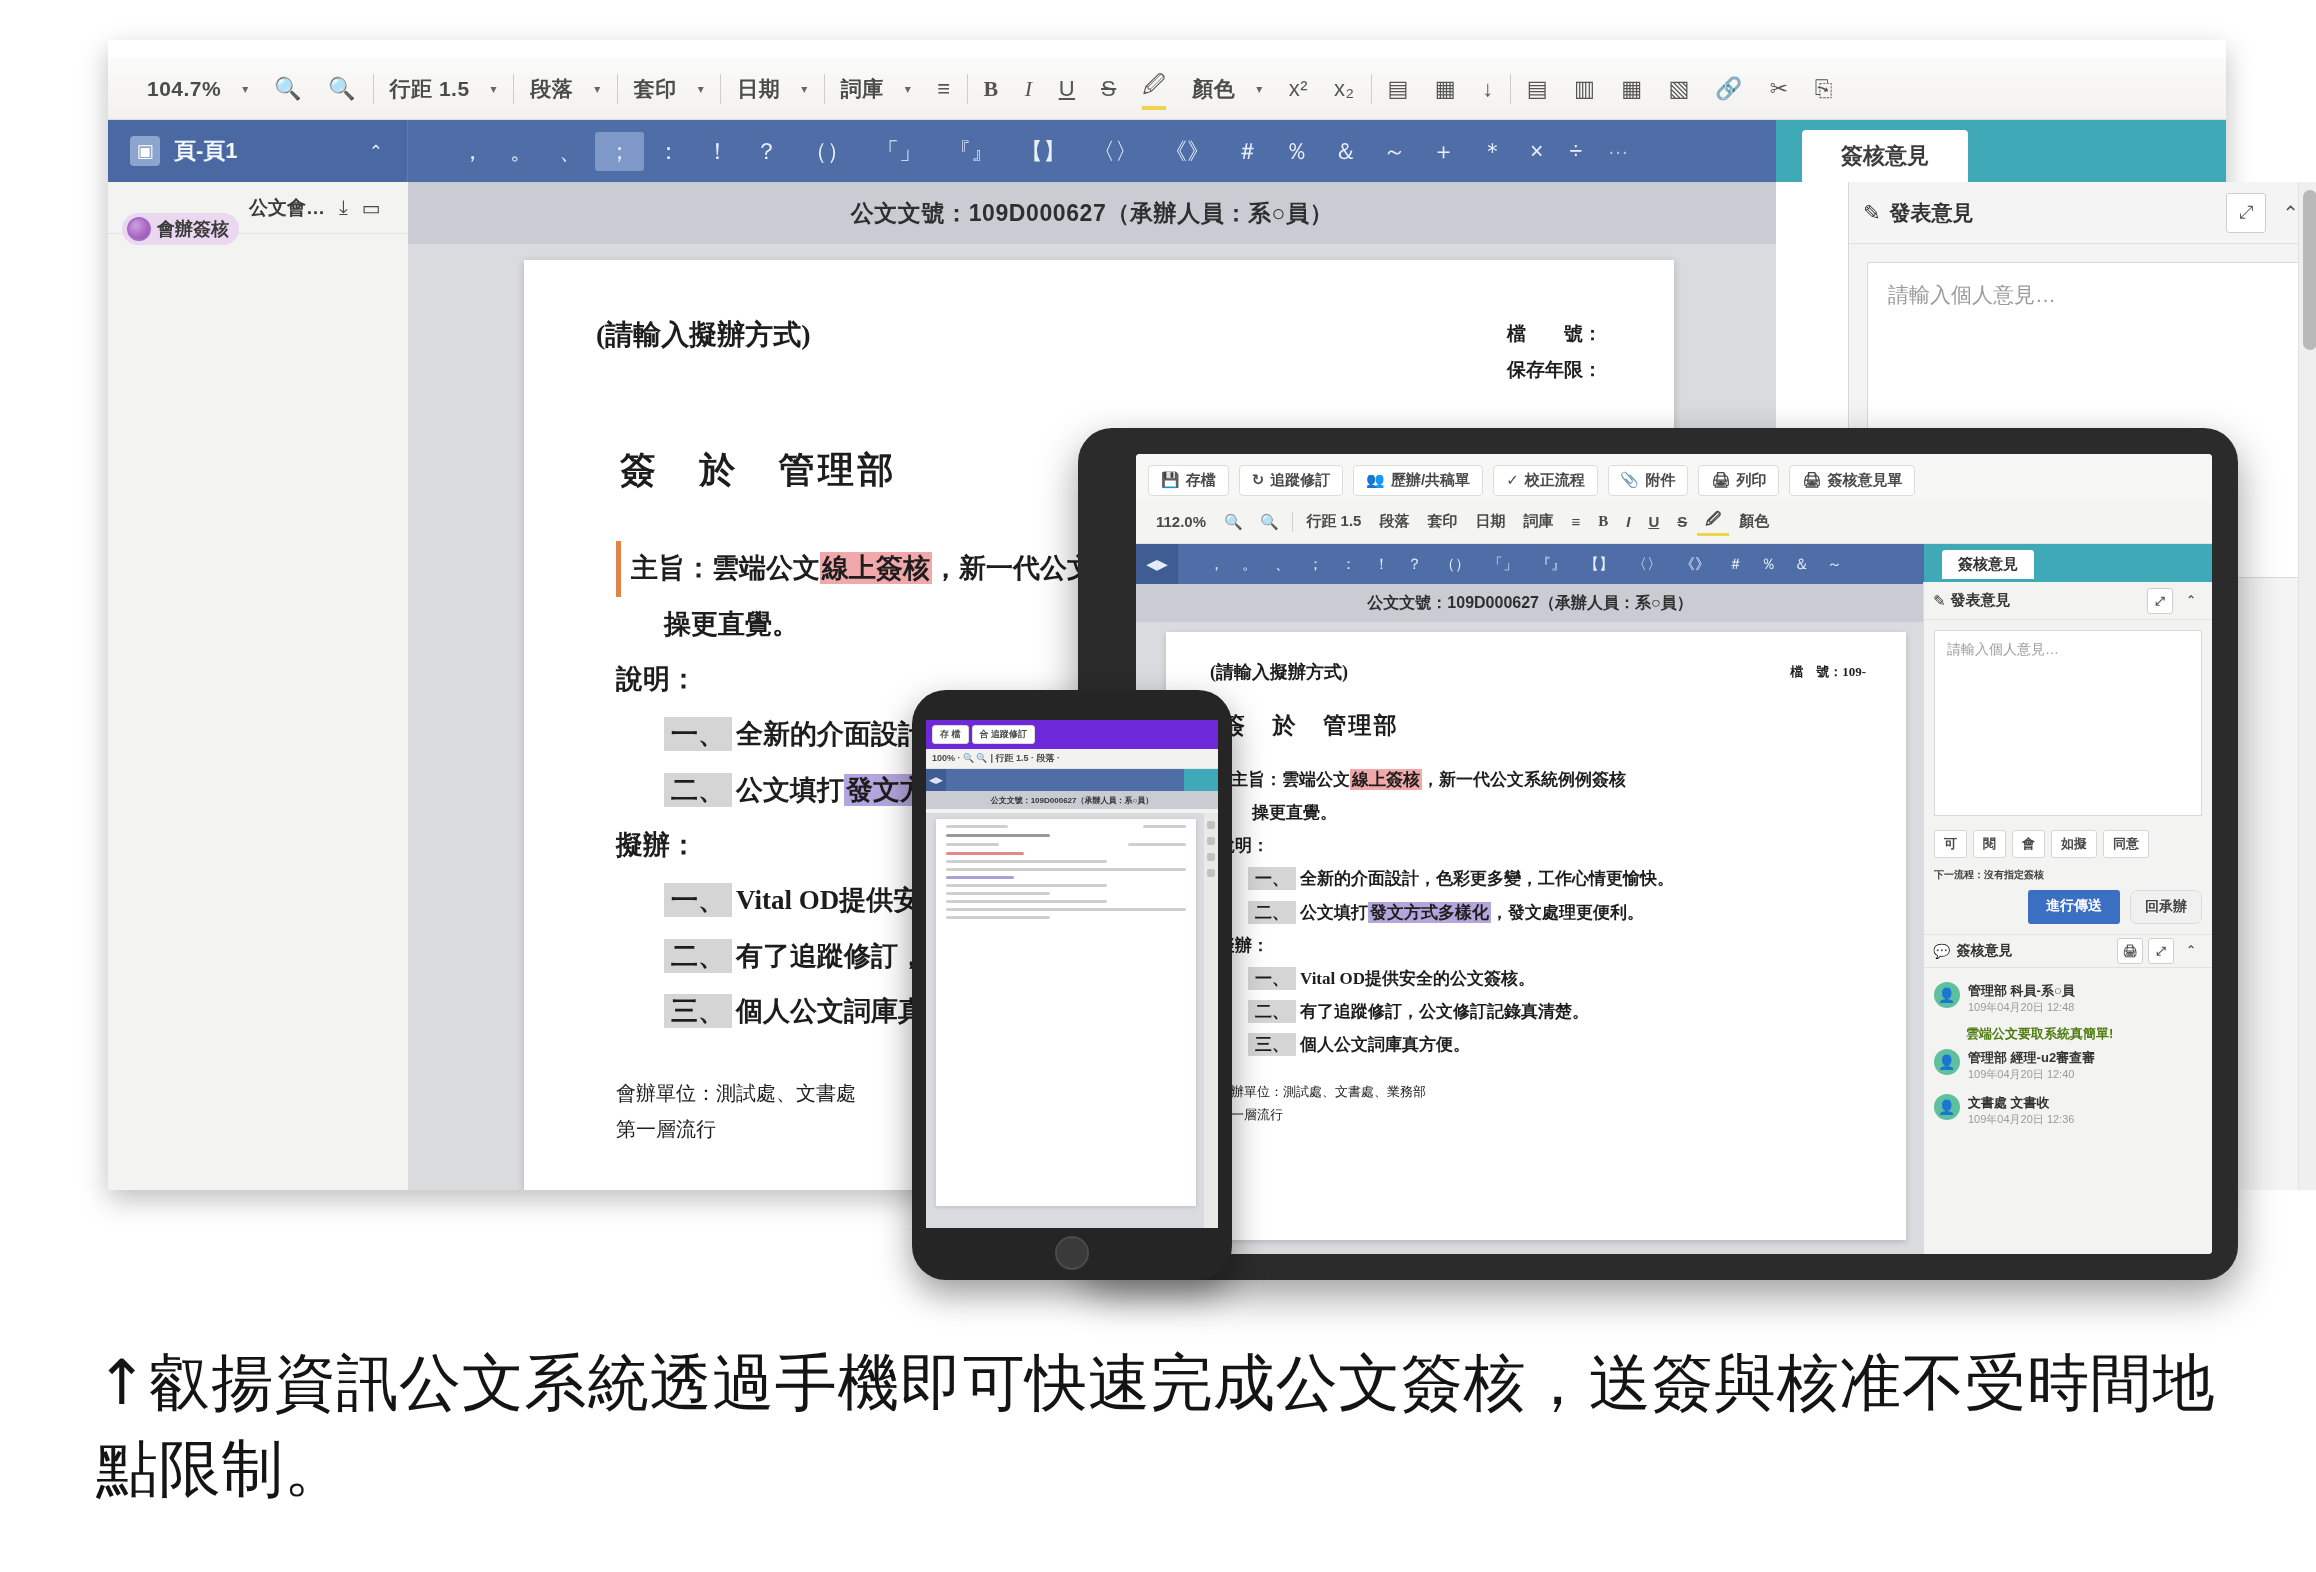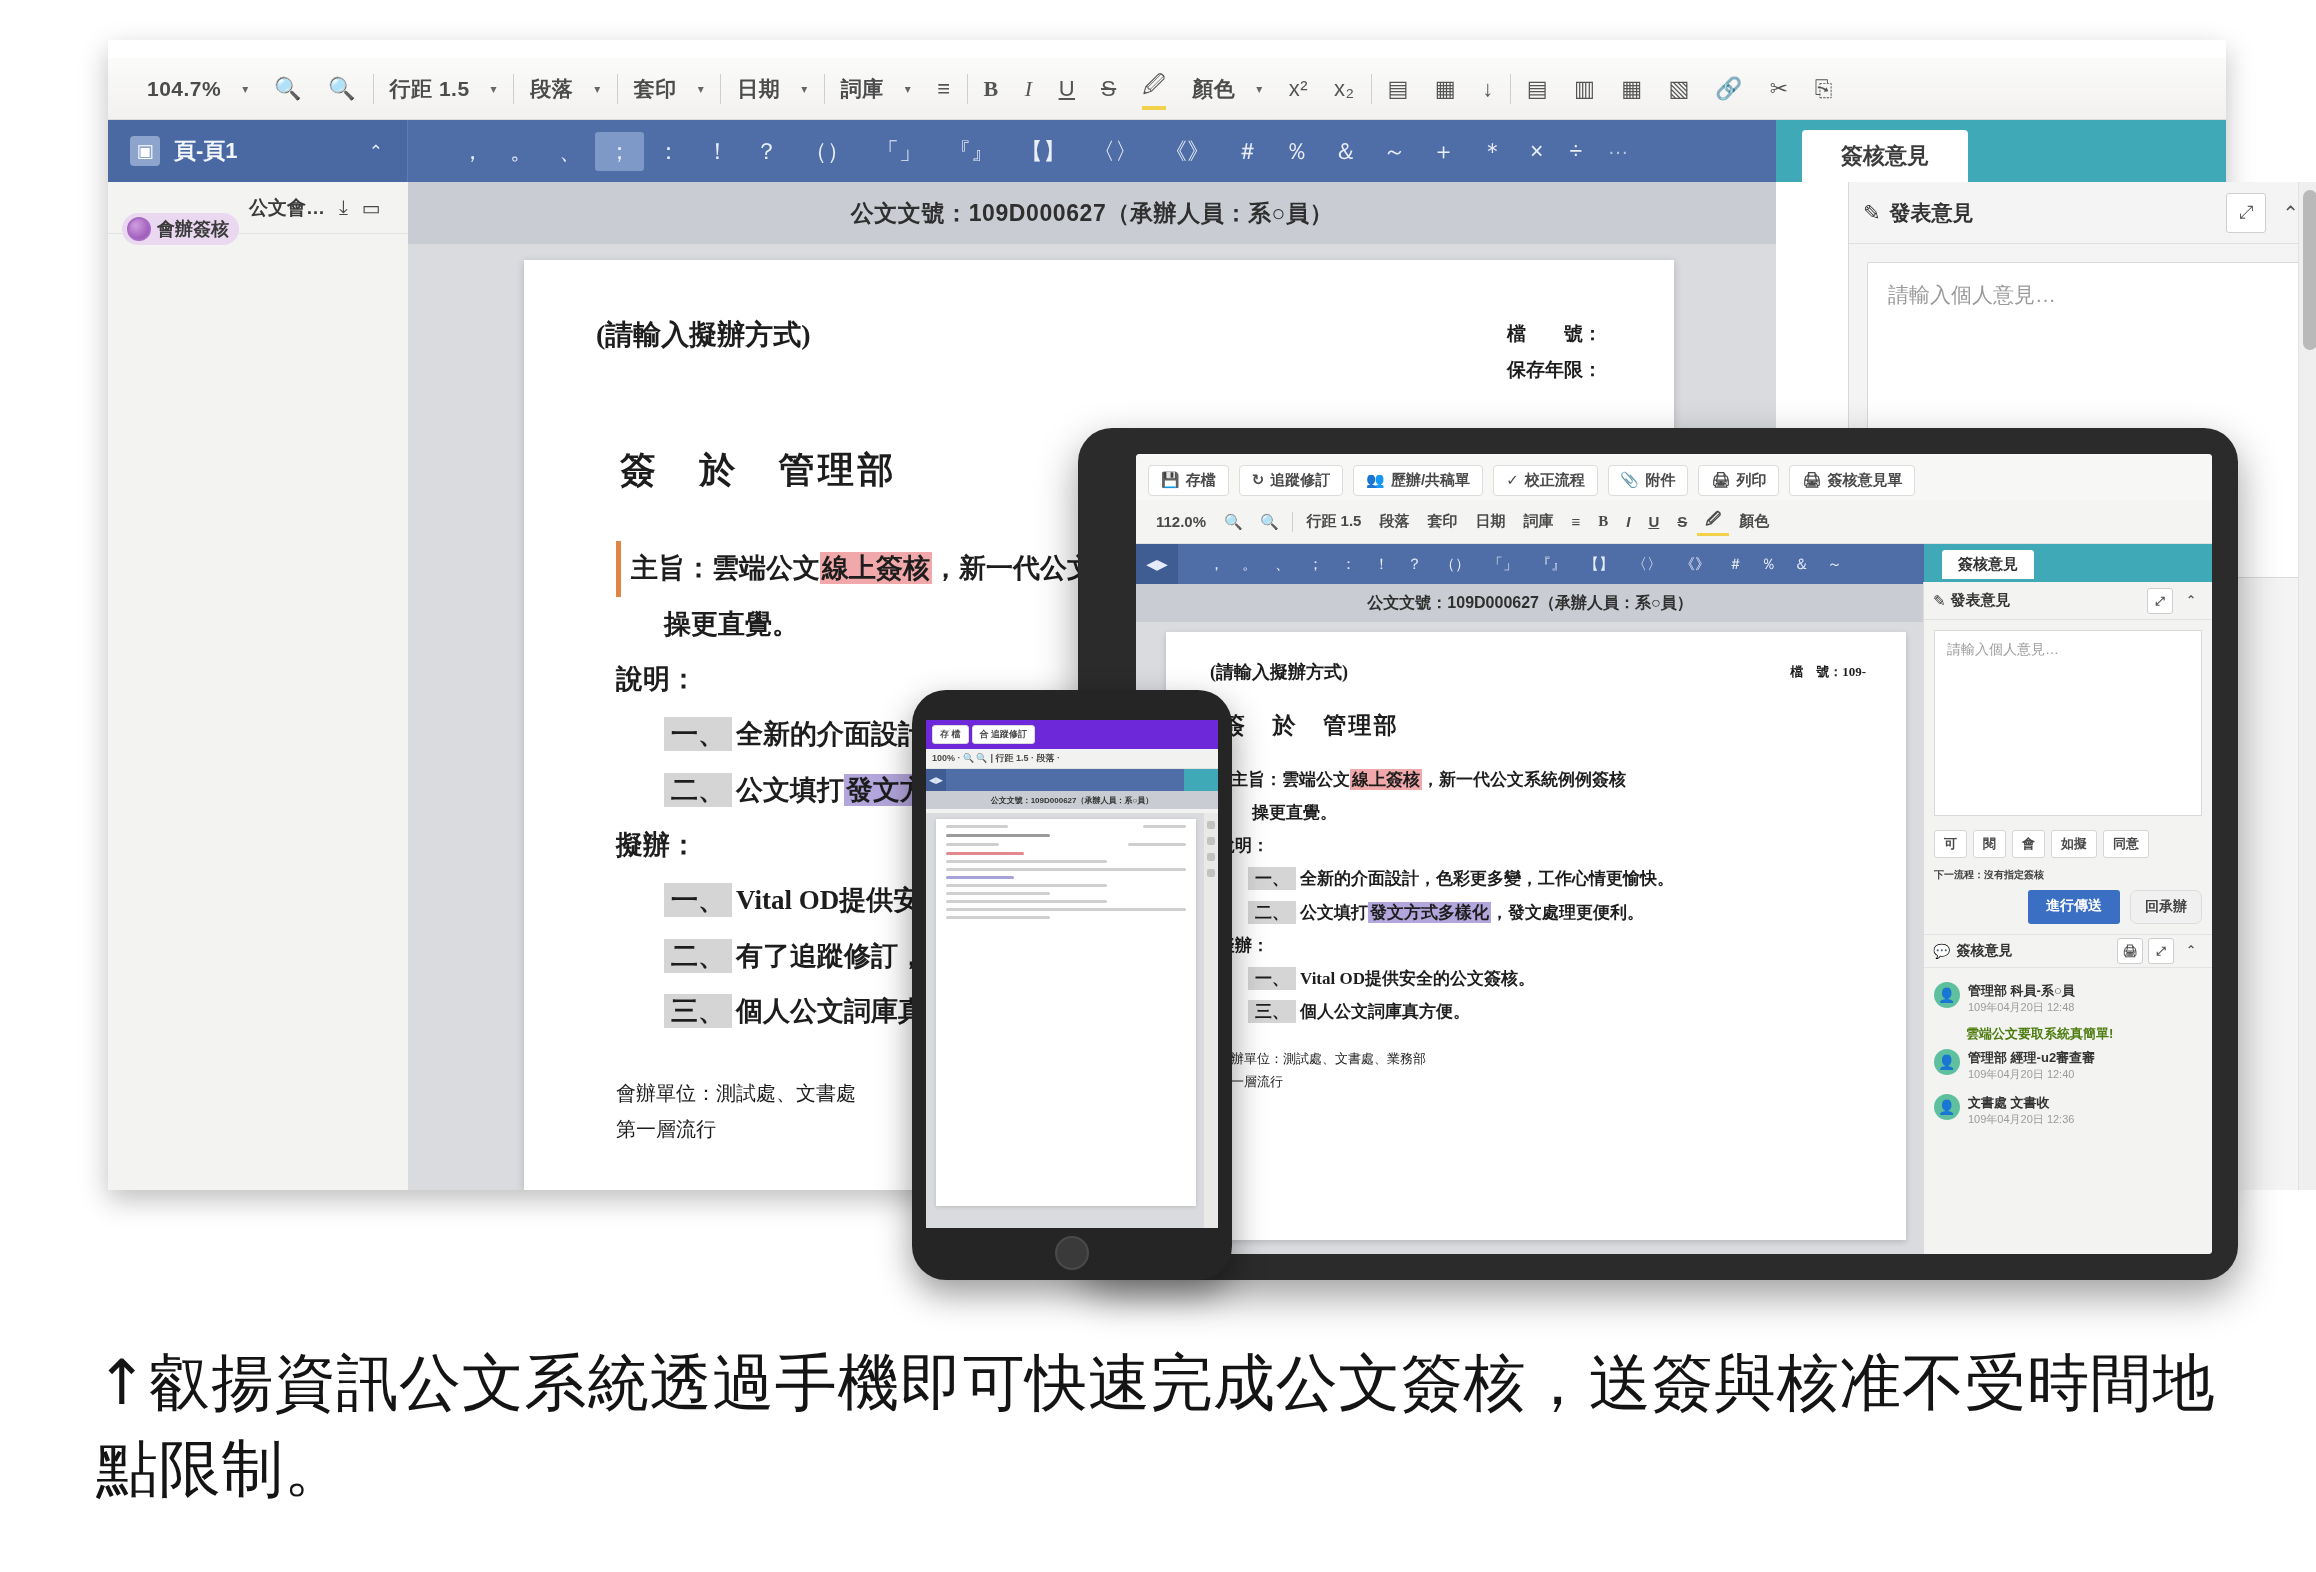--- a/index.html
+++ b/index.html
@@ -624,20 +624,23 @@
               <span class="numbox">一、</span><span>全新的介面設計，色彩更多變，工作心情更愉快。</span>
             </div>
             <div style="padding-left:30px">
               <span class="numbox">二、</span><span>公文填打</span><span class="hl-purple">發文方式多樣化</span><span>，發文處理更便利。</span>
             </div>
             <div>擬辦：</div>
             <div style="padding-left:30px">
               <span class="numbox">一、</span><span>Vital OD提供安全的公文簽核。</span>
             </div>
             <div style="padding-left:30px">
+              <span class="numbox">二、</span><span>有了追蹤修訂，公文修訂記錄真清楚。</span>
+            </div>
+            <div style="padding-left:30px">
               <span class="numbox">三、</span><span>個人公文詞庫真方便。</span>
             </div>
           </div>
           <div class="tt-foot">
             <div>會辦單位：測試處、文書處、業務部</div>
             <div>第一層流行</div>
           </div>
         </div>
       </div>
 

